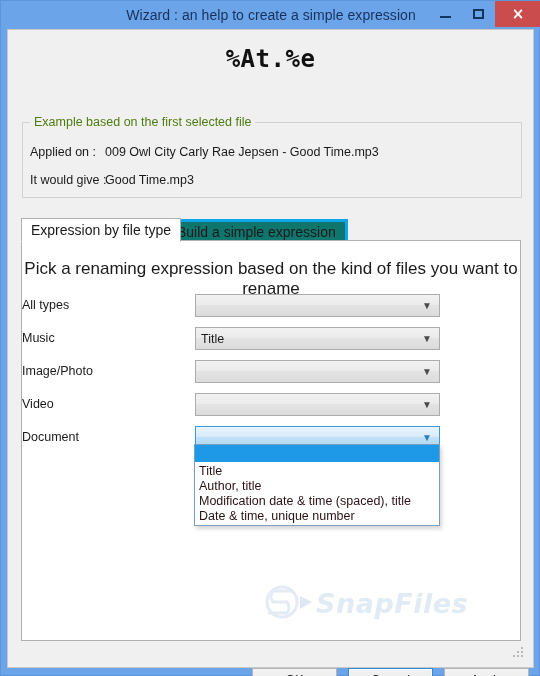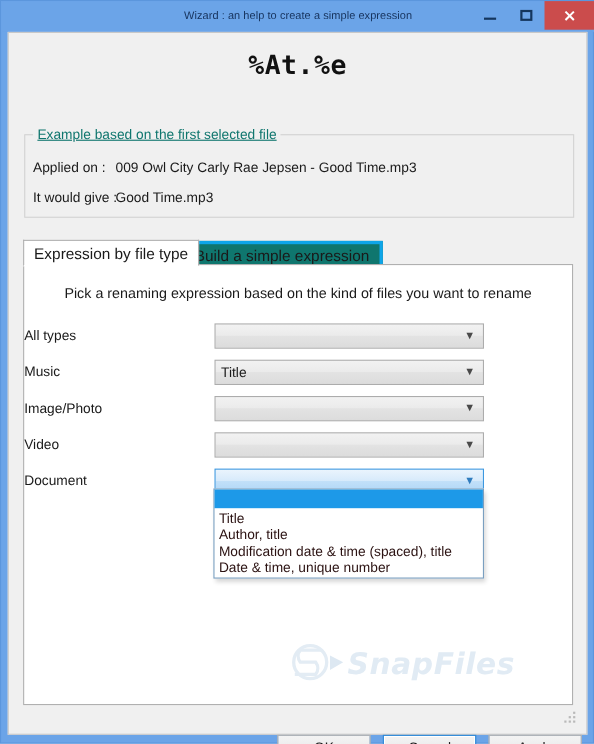--- a/index.html
+++ b/index.html
@@ -34,21 +34,21 @@
     height: 28px;
     background: #6ba4e8;
   }
   .title-text {
     position: absolute;
     left: 0; top: 0;
     width: 540px;
     height: 28px;
     line-height: 28px;
     text-align: center;
-    font-size: 10px;
+    font-size: 14px;
     color: #16325c;
     letter-spacing: 0.05px;
     white-space: nowrap;
   }
   .wincontrols {
     position: absolute;
     right: 0; top: 0;
     height: 26px;
     display: flex;
     align-items: stretch;
@@ -123,23 +123,22 @@
     border: 1px solid #d2d2d2;
     background: #f0f0f0;
     box-sizing: border-box;
   }
   .groupbox-label {
     position: absolute;
     left: 22px; top: 85px;
     background: #f0f0f0;
     padding: 0 4px;
     font-size: 12.5px;
-    color: #0f766e;
-    white-space: nowrap;
-    text-decoration: underline;
+    color: #4d7c0f;
+    white-space: nowrap;
   }
   .ex-row {
     position: absolute;
     font-size: 12.5px;
     color: #1a1a1a;
     white-space: nowrap;
   }
   .ex-label-1 { left: 22px; top: 115px; }
   .ex-value-1 { left: 97px; top: 115px; }
   .ex-label-2 { left: 22px; top: 143px; }
@@ -189,21 +188,21 @@
     border: 1px solid #b0b0b0;
     box-sizing: border-box;
     z-index: 2;
   }
 
   .panel-intro {
     position: absolute;
     left: 0; top: 18px;
     width: 498px;
     text-align: center;
-    font-size: 13px;
+    font-size: 17px;
     color: #1a1a1a;
   }
 
   
   .frow {
     position: absolute;
     left: 0;
     width: 498px;
     height: 23px;
   }

